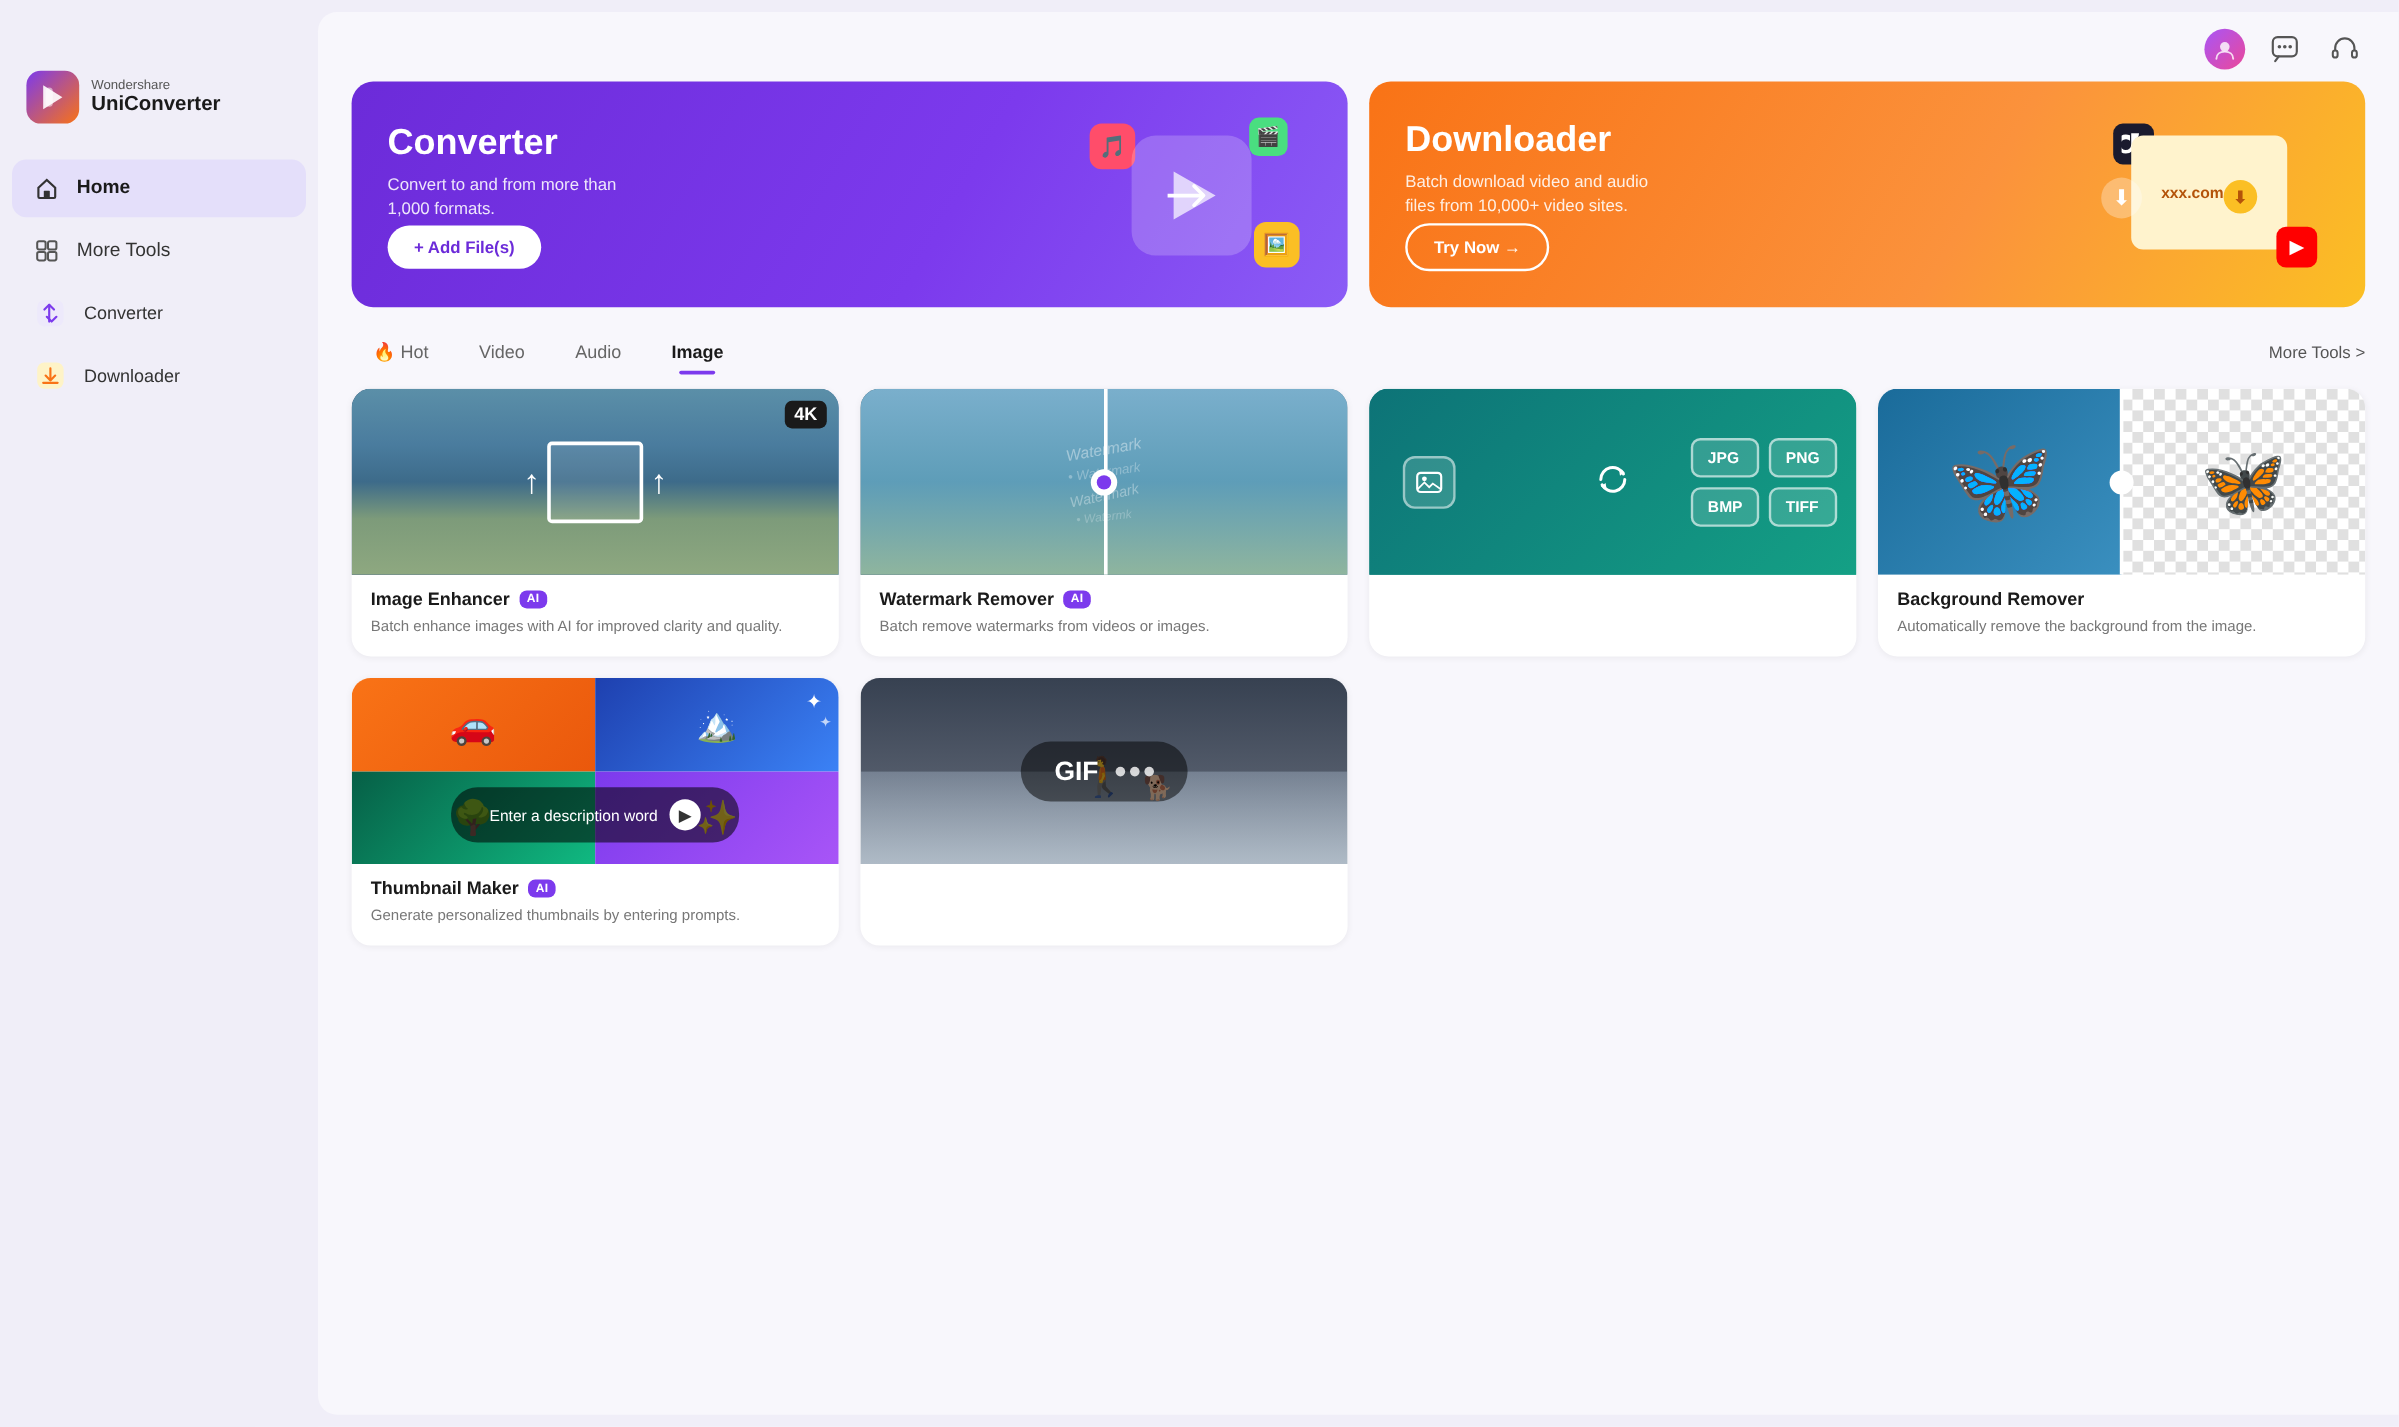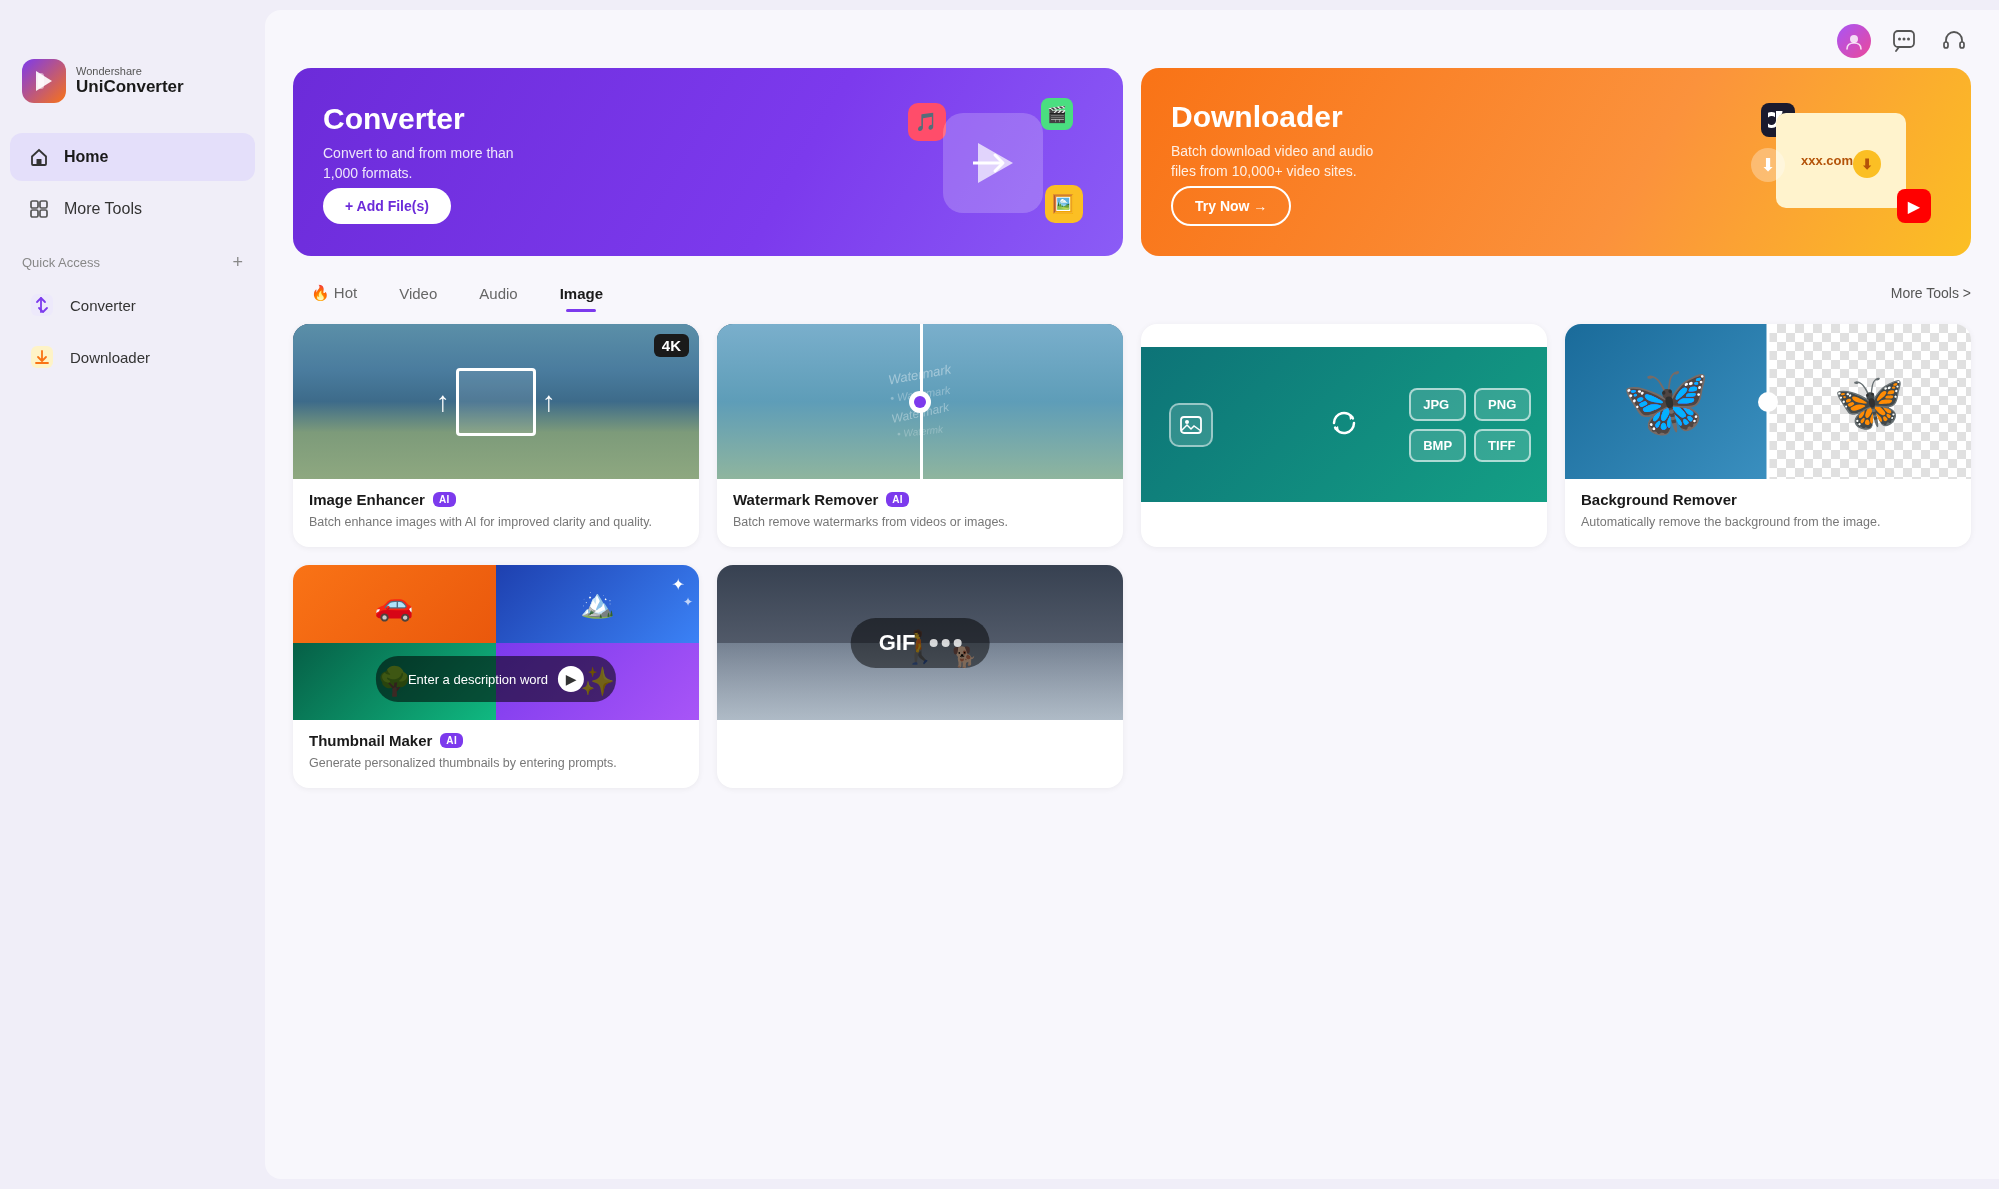--- a/index.html
+++ b/index.html
@@ -457,21 +457,20 @@
     }
     .thumb-watermark {
       background: linear-gradient(135deg, #2c5364 0%, #6b8fa3 100%);
       position: relative;
     }
     .thumb-converter-img {
       background: linear-gradient(135deg, #0d7377 0%, #14a085 100%);
       display: flex;
       align-items: center;
       justify-content: center;
-      margin-top: 23px;
     }
 
     
     .badge-4k {
       position: absolute;
       top: 10px;
       right: 10px;
       background: #1a1a1a;
       color: white;
       font-size: 15px;
@@ -593,24 +592,20 @@
         <rect x="2" y="2" width="7" height="7" rx="1.5" stroke="#555" stroke-width="1.7" fill="none"></rect>
         <rect x="11" y="2" width="7" height="7" rx="1.5" stroke="#555" stroke-width="1.7" fill="none"></rect>
         <rect x="2" y="11" width="7" height="7" rx="1.5" stroke="#555" stroke-width="1.7" fill="none"></rect>
         <rect x="11" y="11" width="7" height="7" rx="1.5" stroke="#555" stroke-width="1.7" fill="none"></rect>
       </svg>
     </div>
     <span>More Tools</span>
   </div>
 
 
-  <div class="quick-access-header">
-    <span>Quick Access</span>
-    <span class="quick-access-plus">+</span>
-  </div>
 
   <div class="sidebar-sub-item">
     <div class="sub-icon">
       <svg width="26" height="26" viewBox="0 0 26 26" fill="none">
         <rect x="2" y="2" width="22" height="22" rx="6" fill="#ede9fb"></rect>
         <path d="M8 10l4-4 4 4M18 16l-4 4-4-4" stroke="#7c3aed" stroke-width="1.8" stroke-linecap="round" stroke-linejoin="round"></path>
         <line x1="12" y1="6" x2="12" y2="20" stroke="#7c3aed" stroke-width="1.8" stroke-linecap="round"></line>
       </svg>
     </div>
     <span>Converter</span>

